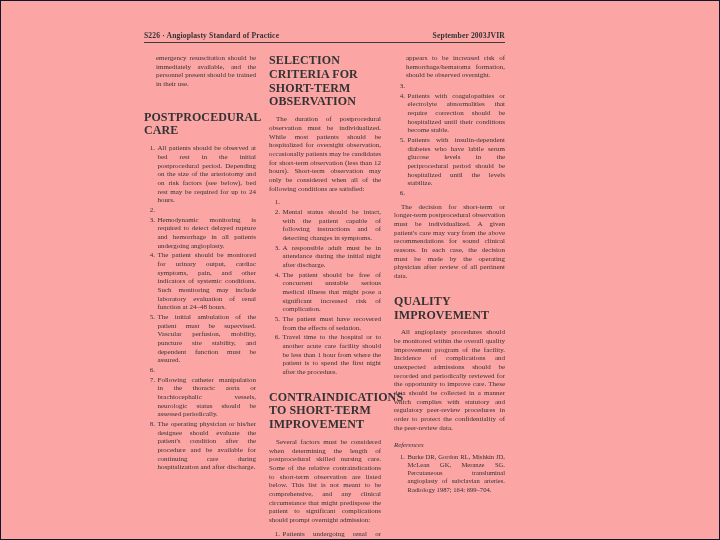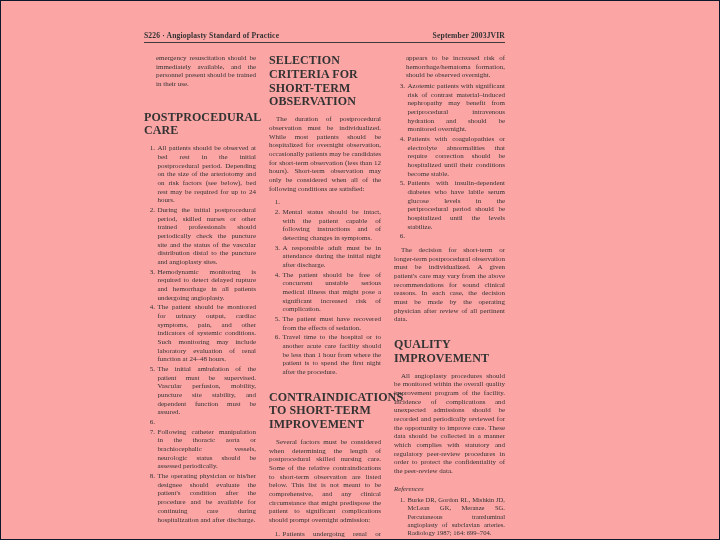--- a/index.html
+++ b/index.html
@@ -39,21 +39,20 @@
       <div class="col">
         <p class="cont">emergency resuscitation should be immediately available, and the personnel present should be trained in their use.</p>
         <h3>POSTPROCEDURAL CARE</h3>
         <div class="list">
           <div class="li">
               <span class="num">1.</span>
               <span class="txt">All patients should be observed at bed rest in the initial postprocedural period. Depending on the size of the arteriotomy and on risk factors (see below), bed rest may be required for up to 24 hours.</span>
             </div>
           <div class="li">
               <span class="num">2.</span>
-              <span class="txt">During the initial postprocedural period, skilled nurses or other trained professionals should periodically check the puncture site and the status of the vascular distribution distal to the puncture and angioplasty sites.</span>
             </div>
           <div class="li">
               <span class="num">3.</span>
               <span class="txt">Hemodynamic monitoring is required to detect delayed rupture and hemorrhage in all patients undergoing angioplasty.</span>
             </div>
           <div class="li">
               <span class="num">4.</span>
               <span class="txt">The patient should be monitored for urinary output, cardiac symptoms, pain, and other indicators of systemic conditions. Such monitoring may include laboratory evaluation of renal function at 24–48 hours.</span>
             </div>
           <div class="li">
@@ -111,21 +110,20 @@
             </div>
 
         </div>
       </div>
 
       <div class="col">
         <p class="cont-top">appears to be increased risk of hemorrhage/hematoma formation, should be observed overnight.</p>
         <div class="list">
           <div class="li">
               <span class="num">3.</span>
-              <span class="txt">Azotemic patients with significant risk of contrast material–induced nephropathy may benefit from periprocedural intravenous hydration and should be monitored overnight.</span>
             </div>
           <div class="li">
               <span class="num">4.</span>
               <span class="txt">Patients with coagulopathies or electrolyte abnormalities that require correction should be hospitalized until their conditions become stable.</span>
             </div>
           <div class="li">
               <span class="num">5.</span>
               <span class="txt">Patients with insulin-dependent diabetes who have labile serum glucose levels in the periprocedural period should be hospitalized until the levels stabilize.</span>
             </div>
           <div class="li">

